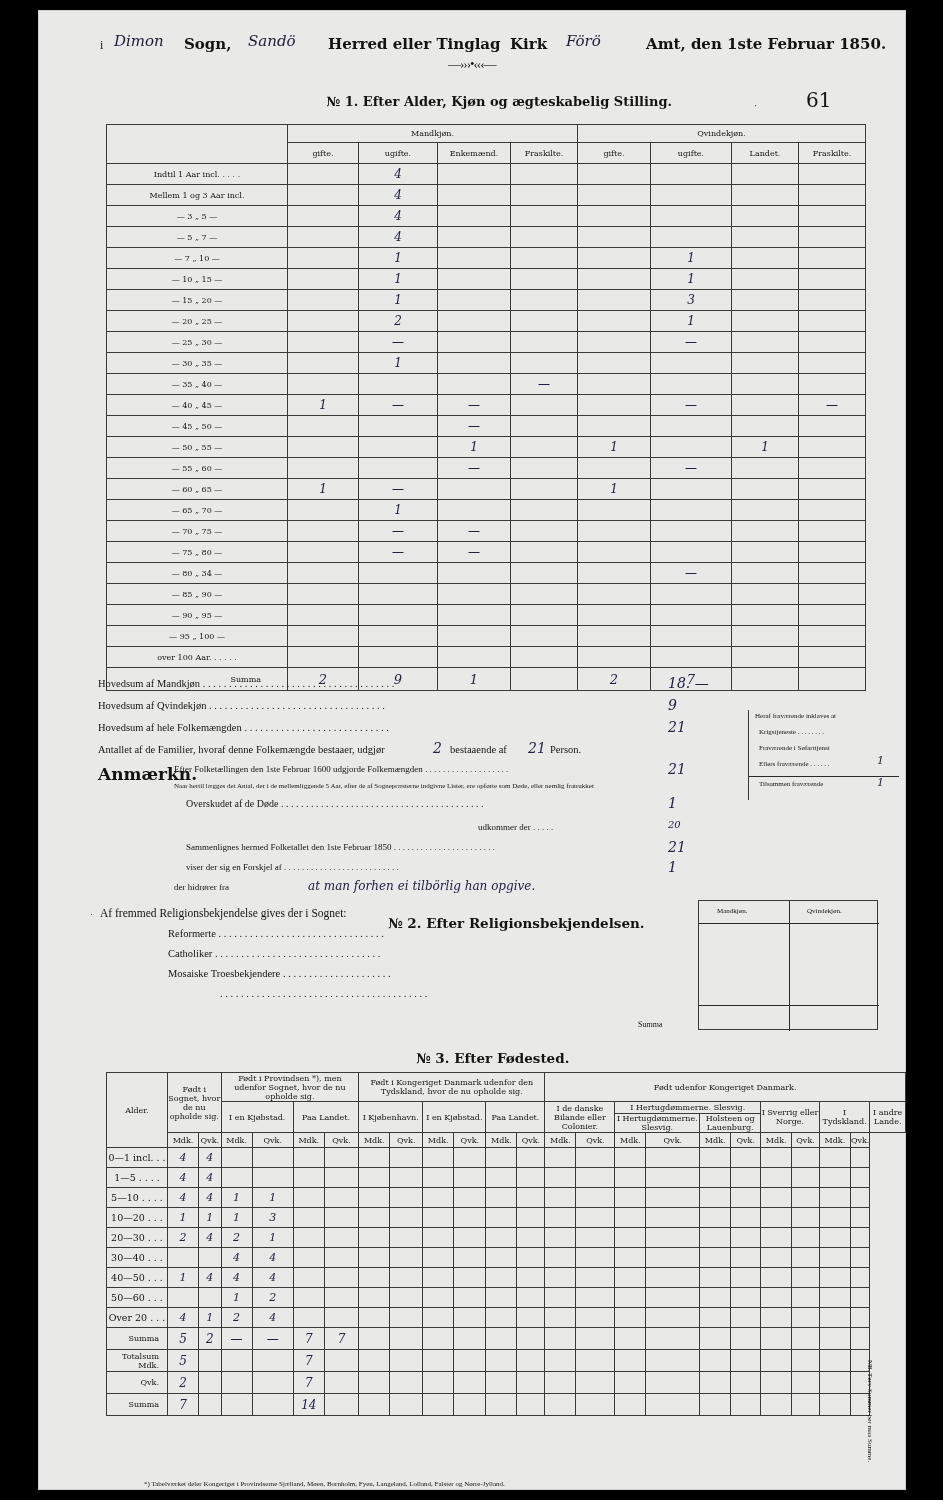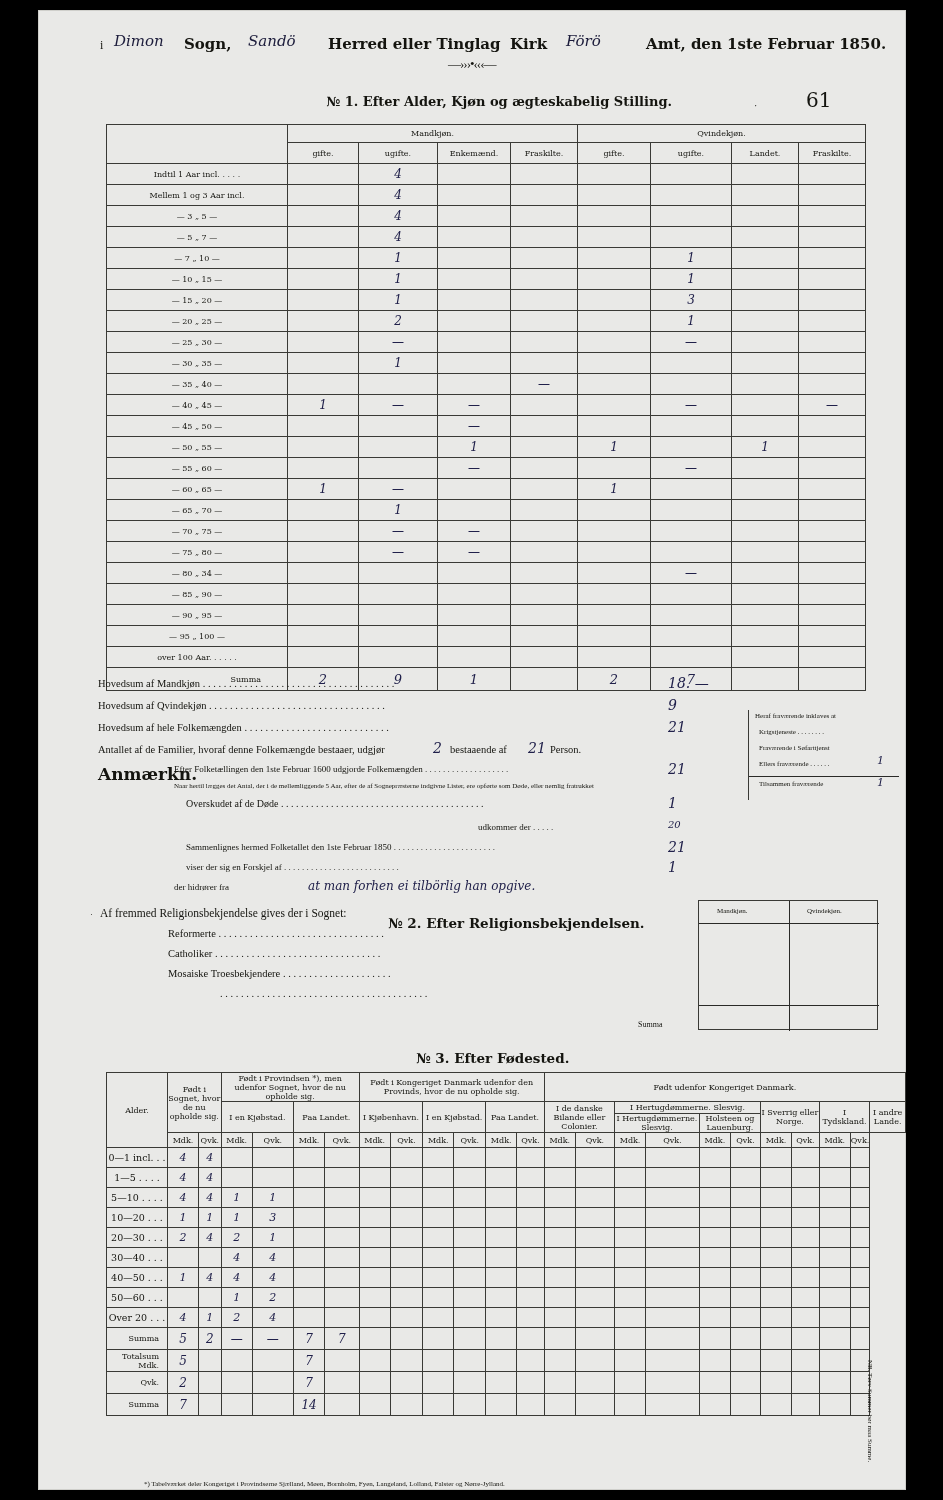--- a/index.html
+++ b/index.html
@@ -397,21 +397,21 @@
   <div class="txt small" style="left:600px;top:1010px;">Summa</div>
 
   <div class="txt sectitle" style="left:378px;top:1040px;">№ 3.  Efter Fødested.</div>
 
   <table class="grid" id="t3" style="left:68px;top:1062px;">
         <tbody>
           <tr>
             <td rowspan="4" style="width:60px;" class="tiny">Alder.</td>
             <td colspan="2" rowspan="3" style="width:64px;" class="tiny">Født i Sognet, hvor de nu opholde sig.</td>
             <td colspan="4" rowspan="1" class="tiny" style="height:28px;">Født i Provindsen *), men udenfor Sognet, hvor de nu opholde sig.</td>
-            <td colspan="6" rowspan="1" class="tiny">Født i Kongeriget Danmark udenfor den Provinds, hvor de nu opholde sig.</td>
+            <td colspan="6" rowspan="1" class="tiny">Født i Kongeriget Danmark udenfor den Tydskland, hvor de nu opholde sig.</td>
             <td colspan="12" rowspan="1" class="tiny">Født udenfor Kongeriget Danmark.</td>
           </tr>
           <tr>
             <td colspan="2" rowspan="2" class="tiny" style="height:30px;">I en Kjøbstad.</td>
             <td colspan="2" rowspan="2" class="tiny">Paa Landet.</td>
             <td colspan="2" rowspan="2" class="tiny">I Kjøbenhavn.</td>
             <td colspan="2" rowspan="2" class="tiny">I en Kjøbstad.</td>
             <td colspan="2" rowspan="2" class="tiny">Paa Landet.</td>
             <td colspan="2" rowspan="2" class="tiny">I de danske Bilande eller Colonier.</td>
             <td colspan="4" class="tiny">I Hertugdømmerne. Slesvig.</td>

